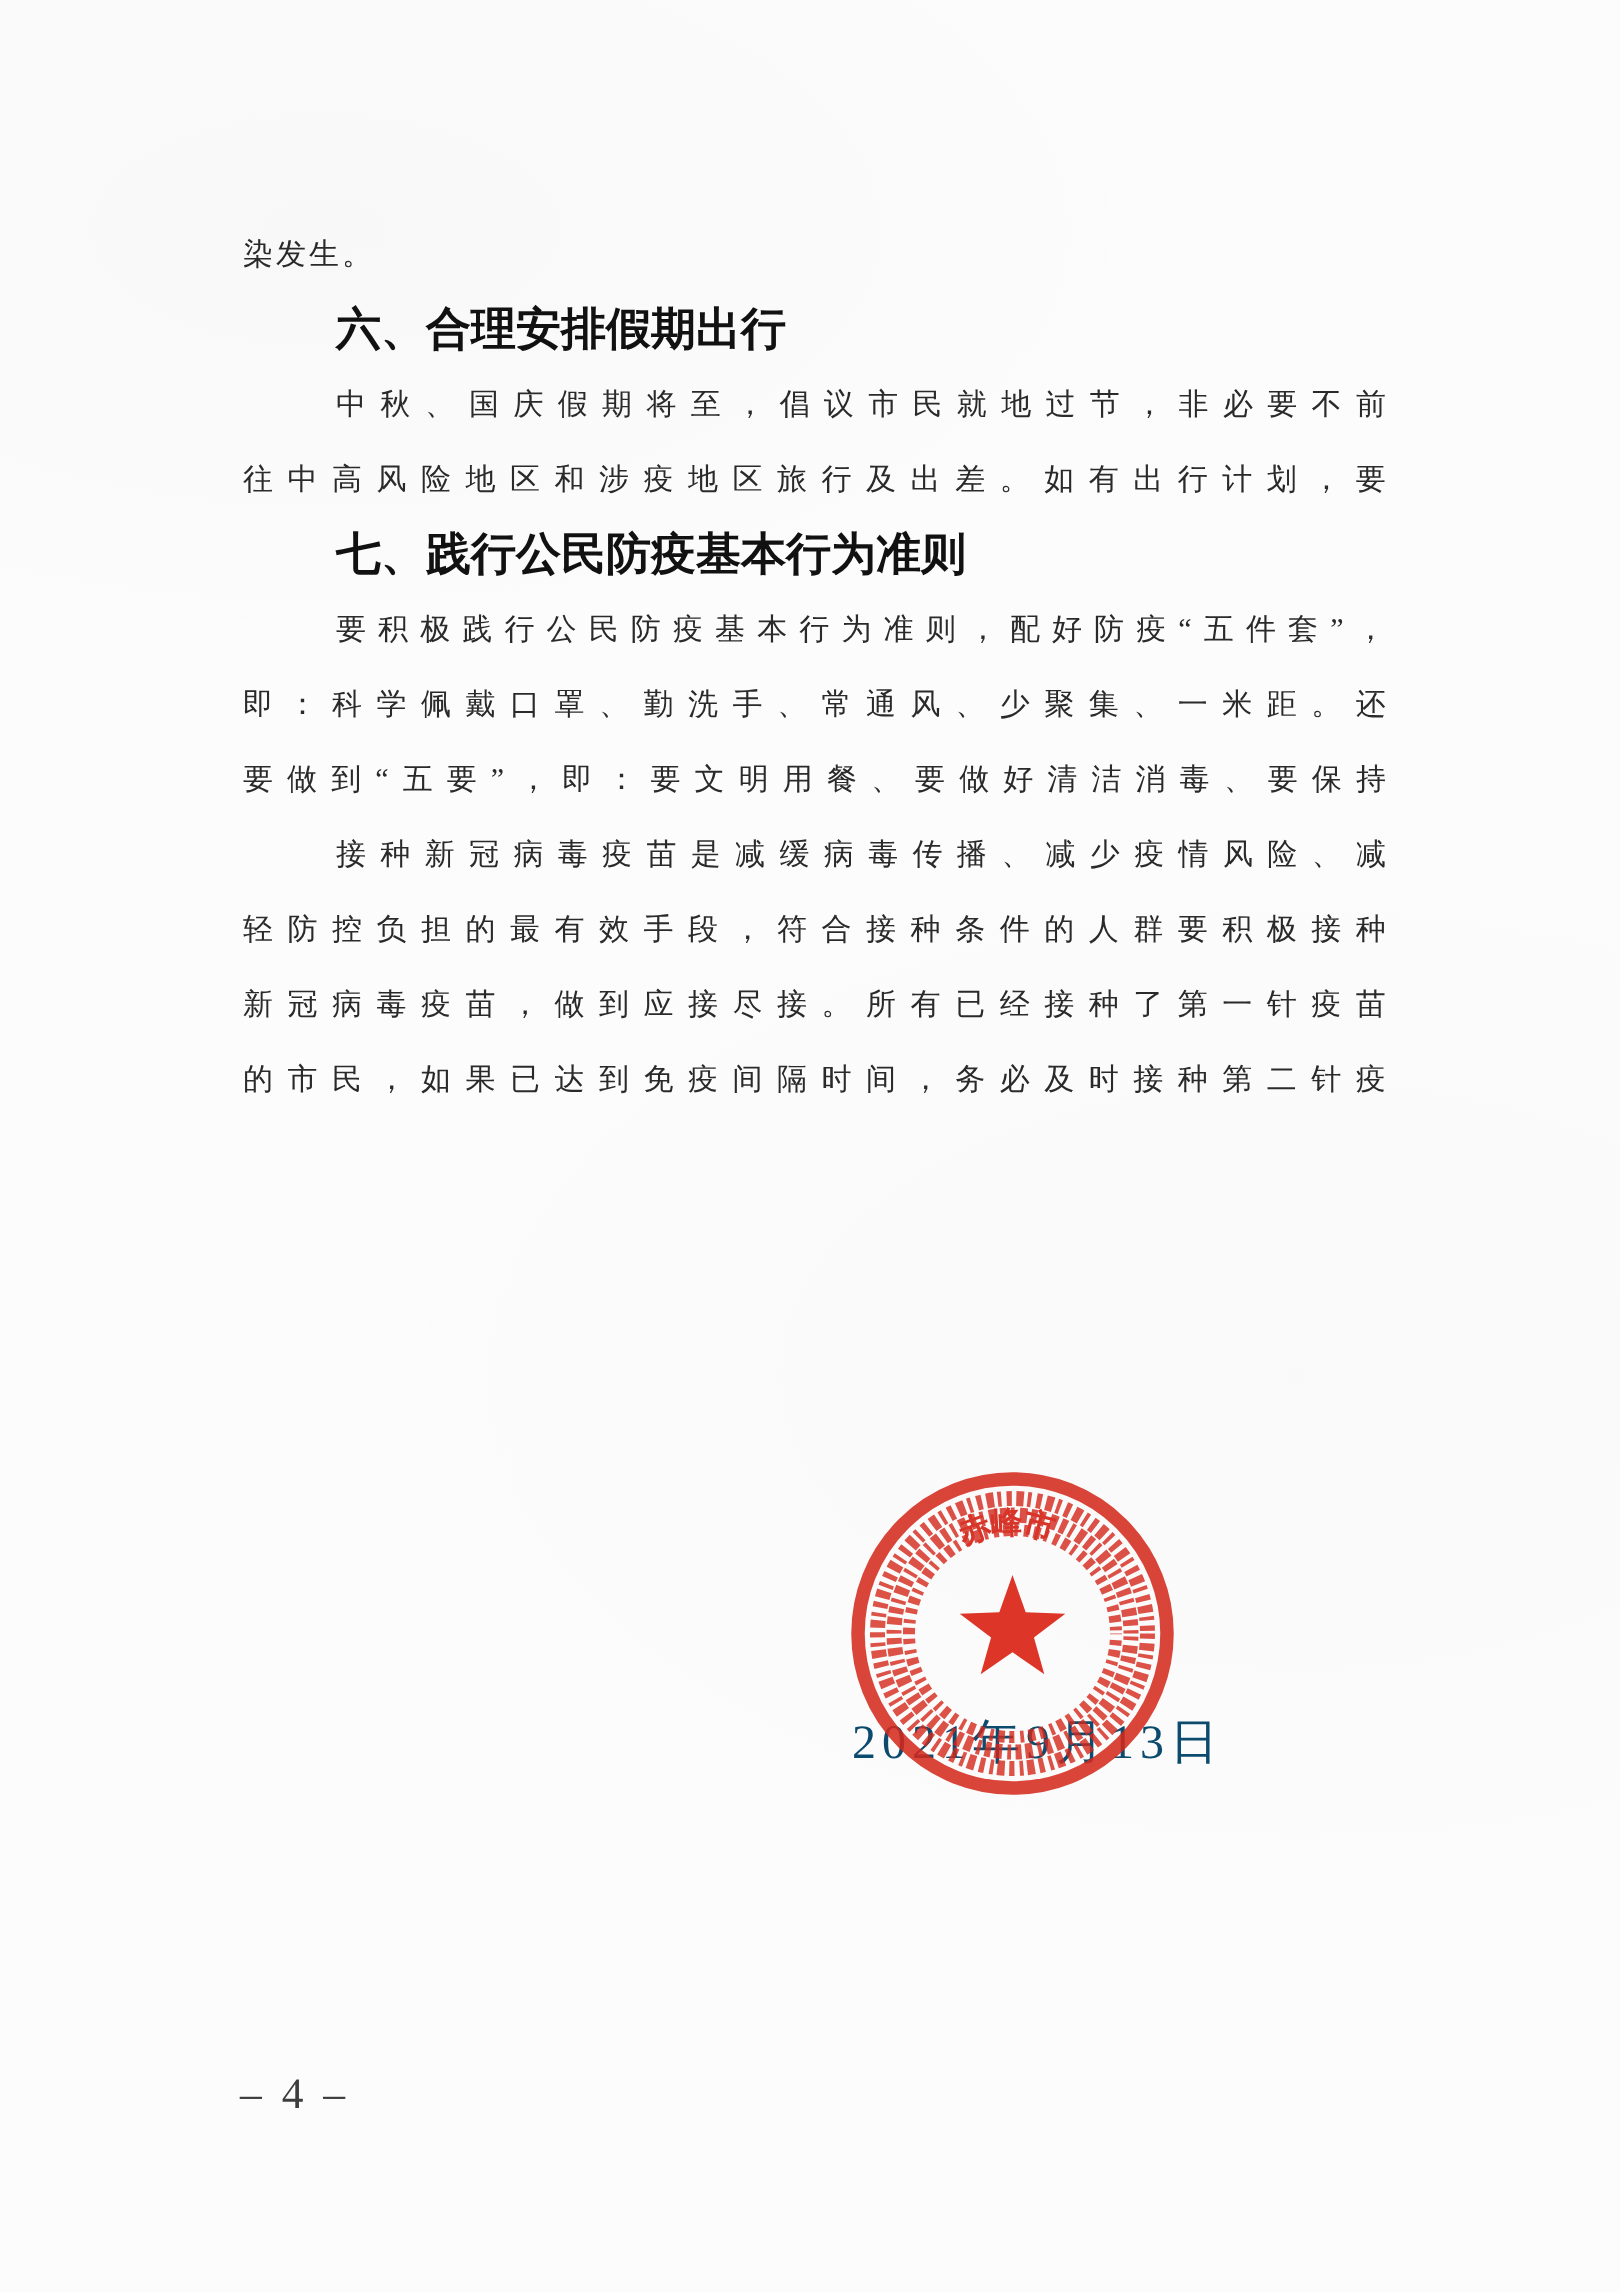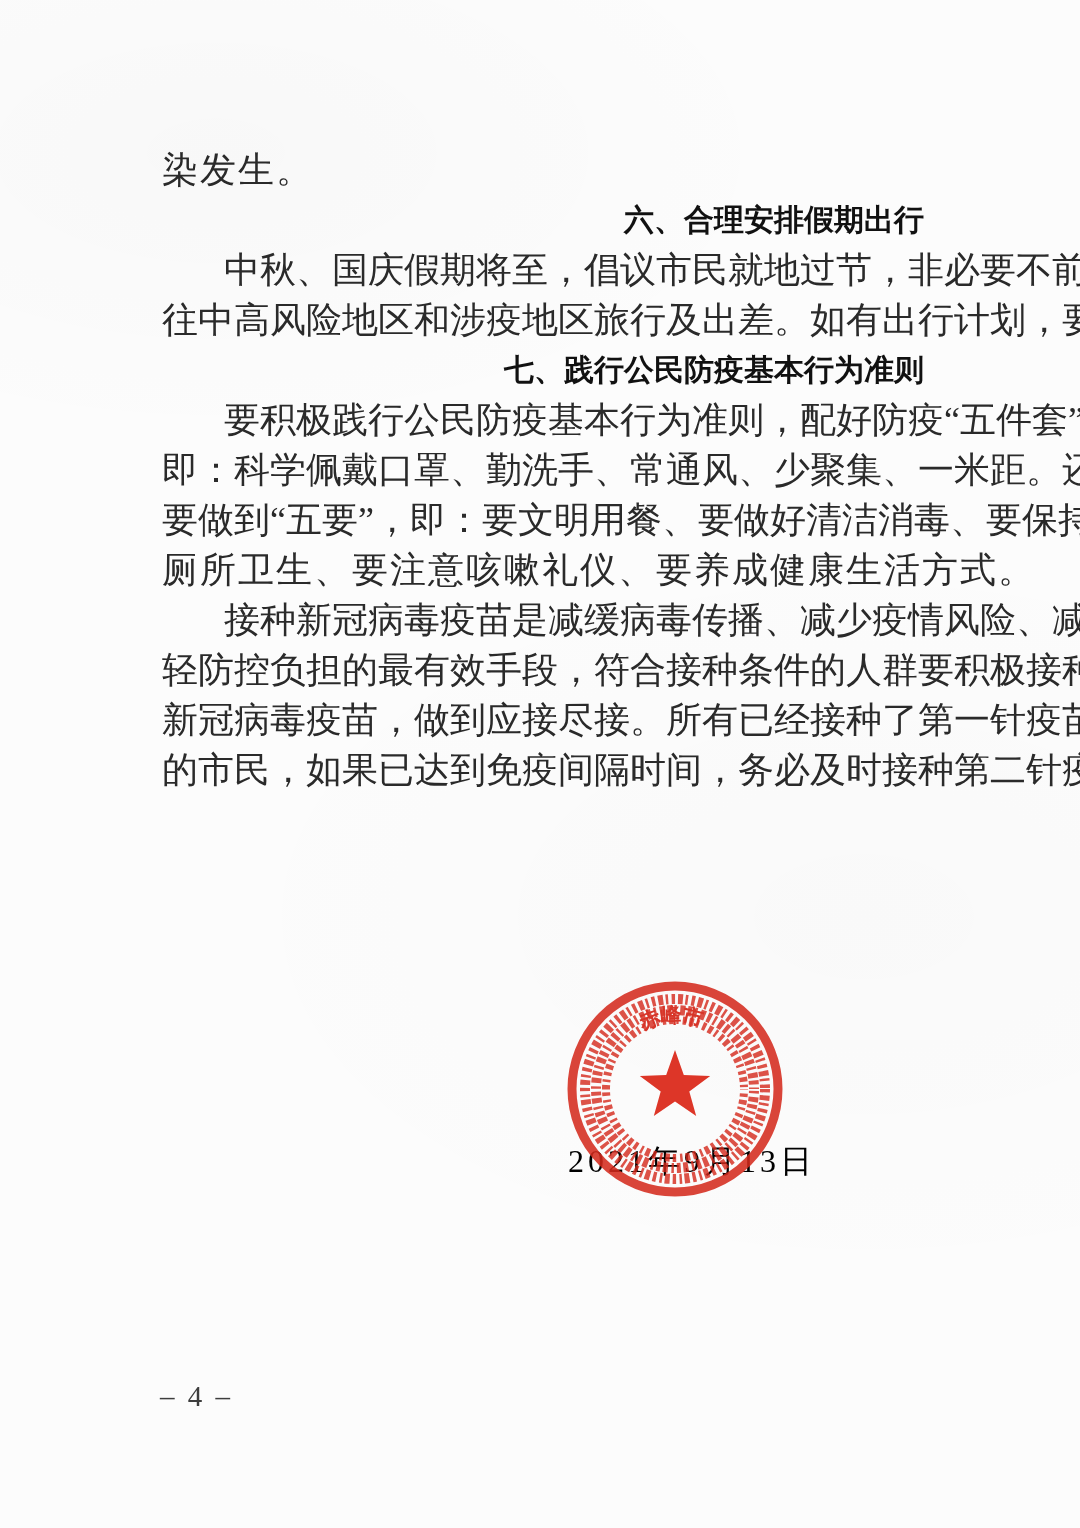--- a/index.html
+++ b/index.html
@@ -17,46 +17,45 @@
     background:
       radial-gradient(ellipse 600px 300px at 20% 10%, rgba(0,0,0,0.015), transparent),
       radial-gradient(ellipse 700px 400px at 80% 60%, rgba(0,0,0,0.012), transparent);
     pointer-events:none;
   }
   .textblock{
     position:absolute;left:162px;top:145px;width:762px;
   }
   .line{
     height:50px;line-height:50px;
-    font-size:36px;
+    font-size:20px;
     white-space:nowrap;
   }
   .line.end{letter-spacing:2px;}
   .line.indent{padding-left:62px;}
   .heading{
     font-family:"Liberation Sans","DejaVu Sans",sans-serif;
     font-weight:700;
     font-size:30px;
     color:#111;
     padding-left:62px;
     letter-spacing:0px;
-    text-align:right;
   }
   
   .j{display:flex;justify-content:space-between;}
   .j span{flex:0 0 auto;}
 
   .seal{
     position:absolute;left:566px;top:980px;width:218px;height:218px;
     z-index:3;
     opacity:0.94;
   }
   .issue-date{
     position:absolute;left:568px;top:1140px;
-    font-size:32px;letter-spacing:4px;color:#000000;
+    font-size:32px;letter-spacing:4px;color:#0c4a6e;
     z-index:2;white-space:nowrap;
   }
   .page-number{
     position:absolute;left:160px;top:1380px;
     font-size:29px;color:#3d3d3d;letter-spacing:3px;
     white-space:nowrap;
   }
   .ring-char{
     font-family:"Liberation Sans","DejaVu Sans",sans-serif;
     font-weight:700;
@@ -203,21 +202,20 @@
         <span>好</span>
         <span>清</span>
         <span>洁</span>
         <span>消</span>
         <span>毒</span>
         <span>、</span>
         <span>要</span>
         <span>保</span>
         <span>持</span>
       </div>
-    <div class="line end">厕所卫生、要注意咳嗽礼仪、要养成健康生活方式。</div>
     <div class="line indent j">
         <span>接</span>
         <span>种</span>
         <span>新</span>
         <span>冠</span>
         <span>病</span>
         <span>毒</span>
         <span>疫</span>
         <span>苗</span>
         <span>是</span>

